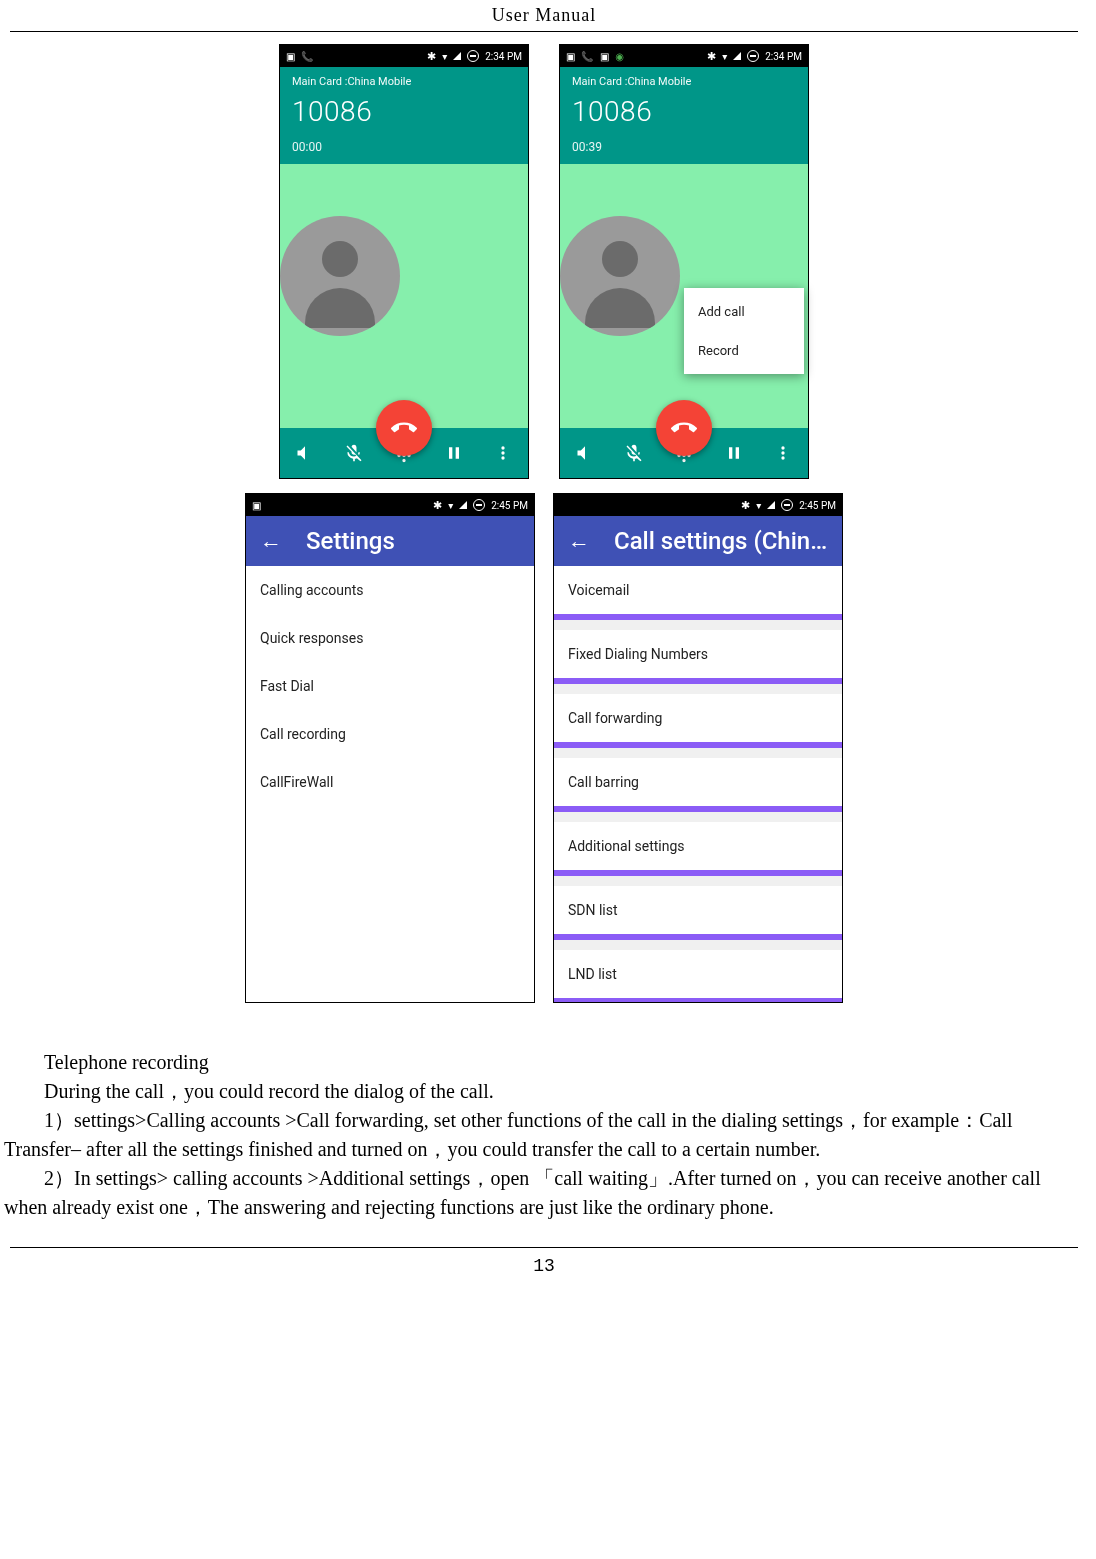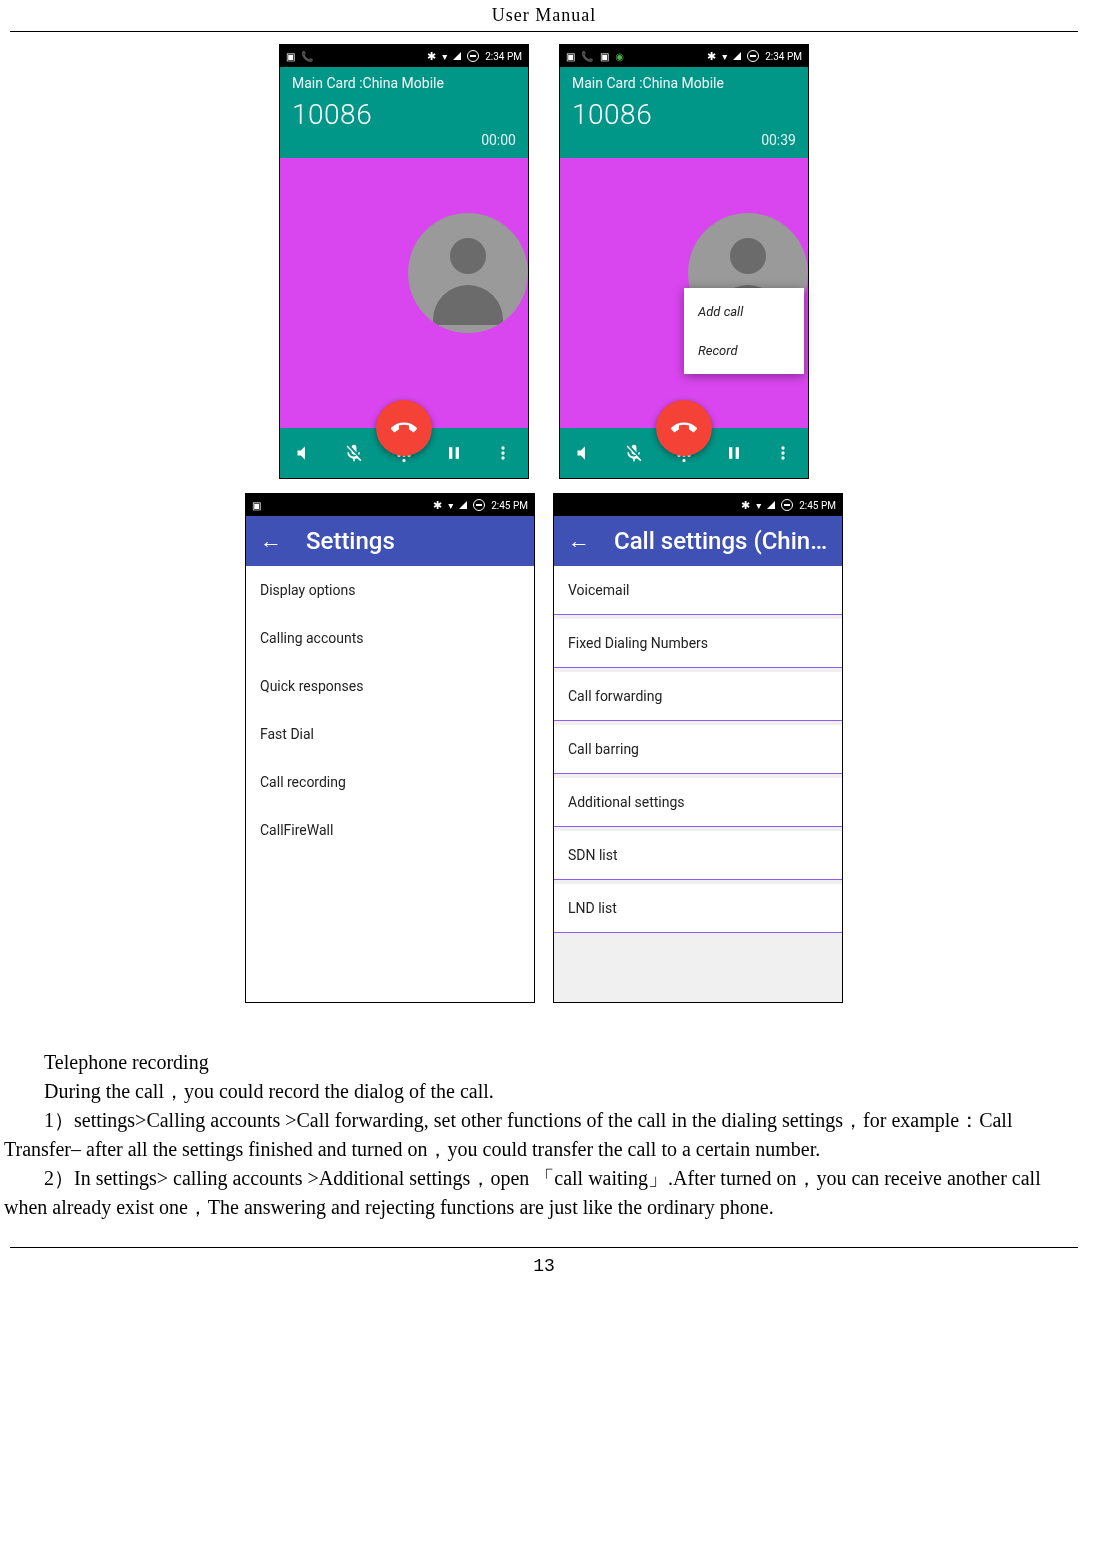--- a/index.html
+++ b/index.html
@@ -13,42 +13,42 @@
   .row-bottom { display: flex; justify-content: center; gap: 18px; margin-bottom: 40px; }
   .phone { width: 250px; height: 435px; border: 1px solid #000; display: flex; flex-direction: column; background: #fff; position: relative; font-family: Roboto, Arial, sans-serif; }
   .phone-wide { width: 290px; height: 510px; }
   .statusbar { display: flex; justify-content: space-between; align-items: center; height: 22px; background: #000; color: #fff; padding: 0 6px; font-size: 10px; }
   .statusbar .left, .statusbar .right { display: flex; align-items: center; gap: 6px; }
   .triangle-sig { width:0; height:0; border-left:8px solid transparent; border-bottom:8px solid #fff; }
   .bt-ic { font-size:11px; }
   .no-disturb { width:12px; height:12px; border:1.5px solid #fff; border-radius:50%; position:relative; }
   .no-disturb::after { content:""; position:absolute; left:2px; right:2px; top:4px; height:1.5px; background:#fff; }
   .call-info { background:#009688; color:#fff; padding:8px 12px 10px 12px; }
-  .carrier { font-size:14px; opacity:.95; }
+  .carrier { font-size:11px; opacity:.95; }
   .call-number { font-size:28px; font-weight:300; margin-top:7px; letter-spacing:0.5px; }
-  .call-timer { font-size:14px; opacity:.9; margin-top:1px;text-align:right; }
-  .call-body { flex:1; background:#d946ef; position:relative; display:flex; align-items:center; justify-content:flex-end;font-style:italic; }
+  .call-timer { font-size:12px; opacity:.9; margin-top:12px; }
+  .call-body { flex:1; background:#86efac; position:relative; display:flex; align-items:center; justify-content:flex-start; }
   .avatar { width:120px; height:120px; border-radius:50%; background:#9a9a9a; display:flex; align-items:flex-end; justify-content:center; overflow:hidden; position:relative; top:-20px; }
   .avatar-head { width:36px; height:36px; background:#6b6b6b; border-radius:50%; position:absolute; top:25px; }
   .avatar-body { width:70px; height:40px; background:#6b6b6b; border-radius:35px 35px 0 0; position:absolute; bottom:8px; }
   .hangup { position:absolute; left:50%; transform:translateX(-50%); bottom:-28px; width:56px; height:56px; background:#f44336; border-radius:50%; display:flex; align-items:center; justify-content:center; box-shadow:0 2px 6px rgba(0,0,0,.4); }
   .hangup svg { fill:#fff; }
   .call-actions { background:#009688; height:50px; display:flex; justify-content:space-around; align-items:center; }
   .act { width:36px; height:36px; display:flex; align-items:center; justify-content:center; color:#fff; }
   .act svg { fill:#fff; }
   .popup { position:absolute; right:4px; bottom:54px; background:#fff; width:120px; box-shadow:0 2px 10px rgba(0,0,0,.4); padding:4px 0; }
   .popup-item { padding:12px 14px; font-size:13px; color:#222; }
   .blue-phone .statusbar { background:#000; }
   .blue-bar { background:#3F51B5; color:#fff; display:flex; align-items:center; gap:24px; height:50px; padding:0 14px; }
   .blue-bar .back-arrow { font-size:22px; }
   .blue-bar .title { font-size:24px; font-weight:500; white-space:nowrap; overflow:hidden; text-overflow:ellipsis; }
   .settings-list { flex:1; background:#fff; overflow:hidden; }
   .settings-list.gray-bg { background:#f0f0f0; }
   .list-item { padding:16px 14px; font-size:14px; color:#222; }
-  .list-item.card { background:#fff; border-bottom:1px solid #8b5cf6; margin-bottom:4px; }
+  .list-item.card { background:#fff; border-bottom:6px solid #8b5cf6; margin-bottom:10px; }
   .body-text { margin: 45px 0 0 0; padding: 0 4px; font-size:20px; line-height:1.45; }
   .body-text p { margin: 0; }
   .indent { text-indent: 40px; }
 </style>
 </head>
 <body>
 
 <div class="page">
 
   <div class="header-title">User  Manual</div>
@@ -194,21 +194,20 @@
           <span class="triangle-sig"></span>
           <span class="no-disturb"></span>
           <span>2:45 PM</span>
         </div>
       </div>
       <div class="blue-bar">
         <span class="back-arrow">←</span>
         <span class="title">Settings</span>
       </div>
       <div class="settings-list">
-        <div class="list-item">Display options</div>
         <div class="list-item">Calling accounts</div>
         <div class="list-item">Quick responses</div>
         <div class="list-item">Fast Dial</div>
         <div class="list-item">Call recording</div>
         <div class="list-item">CallFireWall</div>
       </div>
     </div>
 
     <div class="phone phone-wide blue-phone">
       <div class="statusbar">

